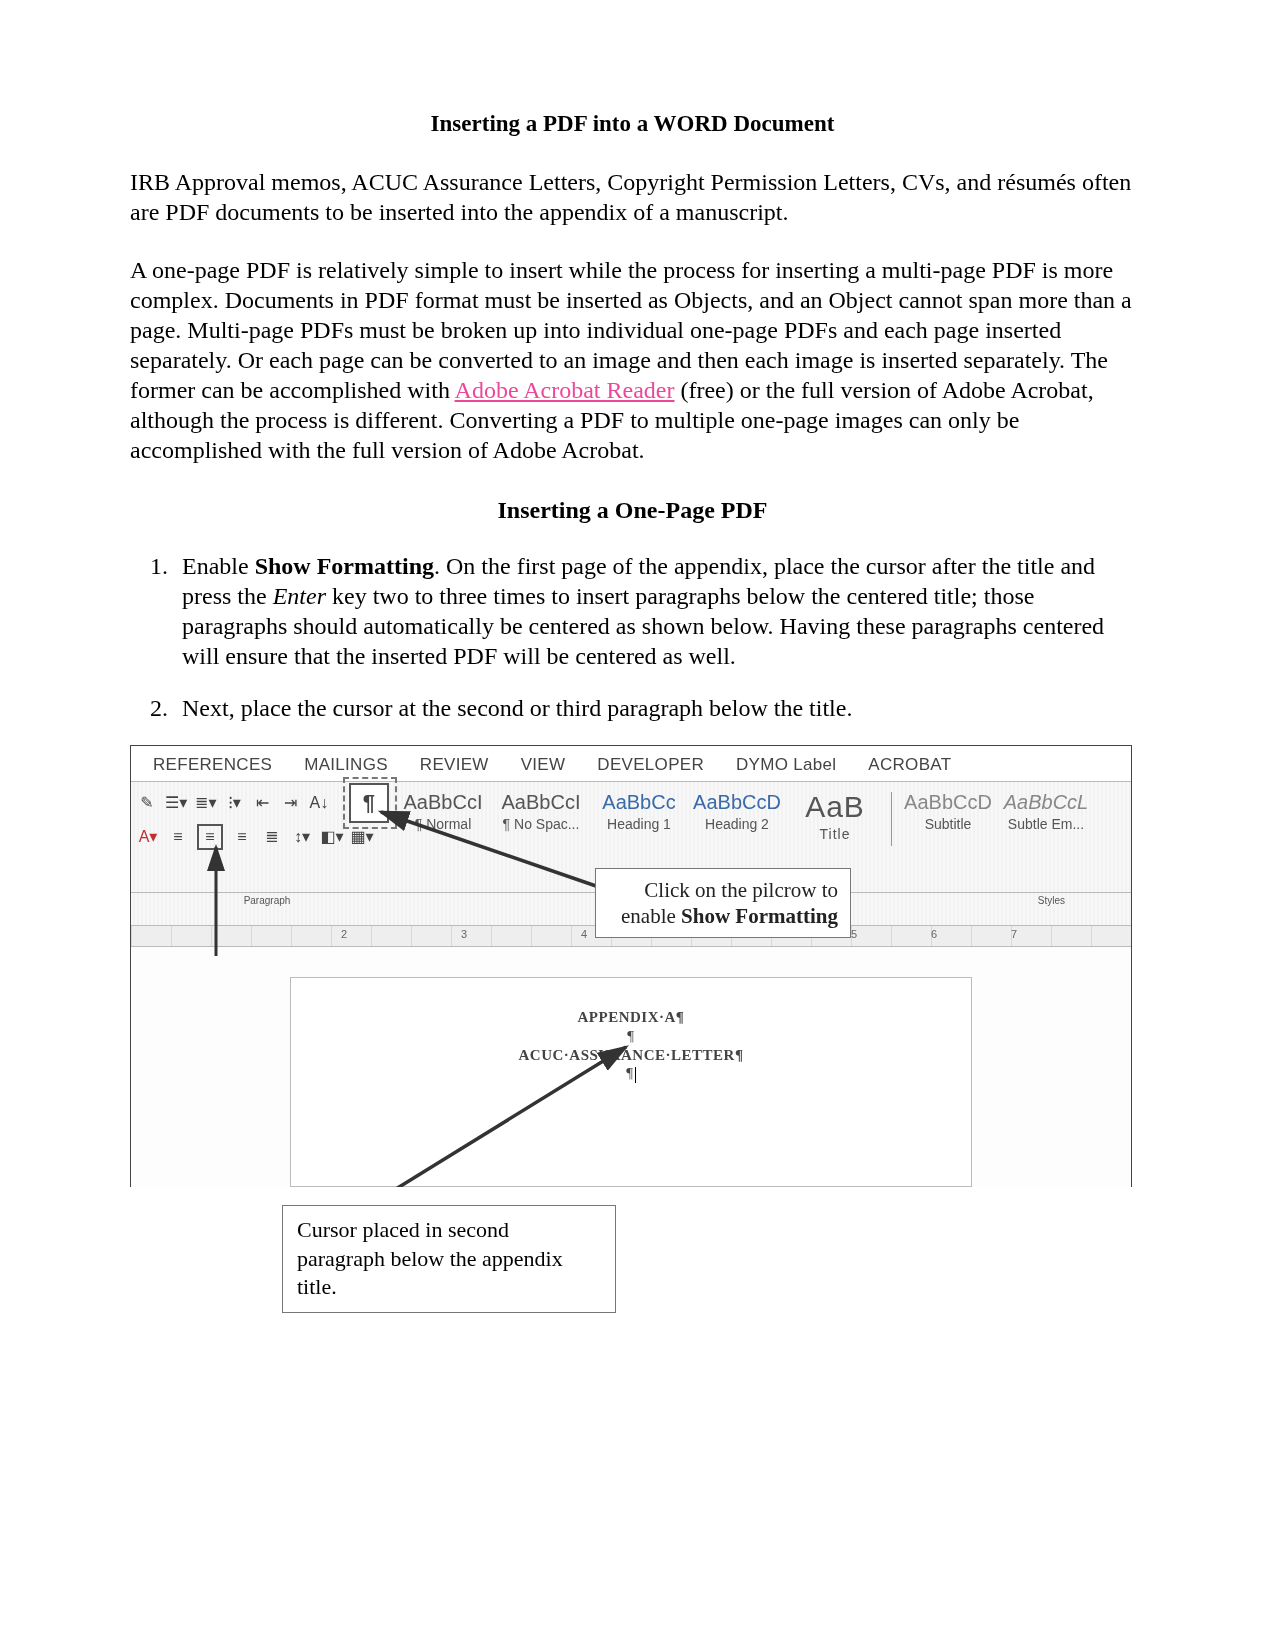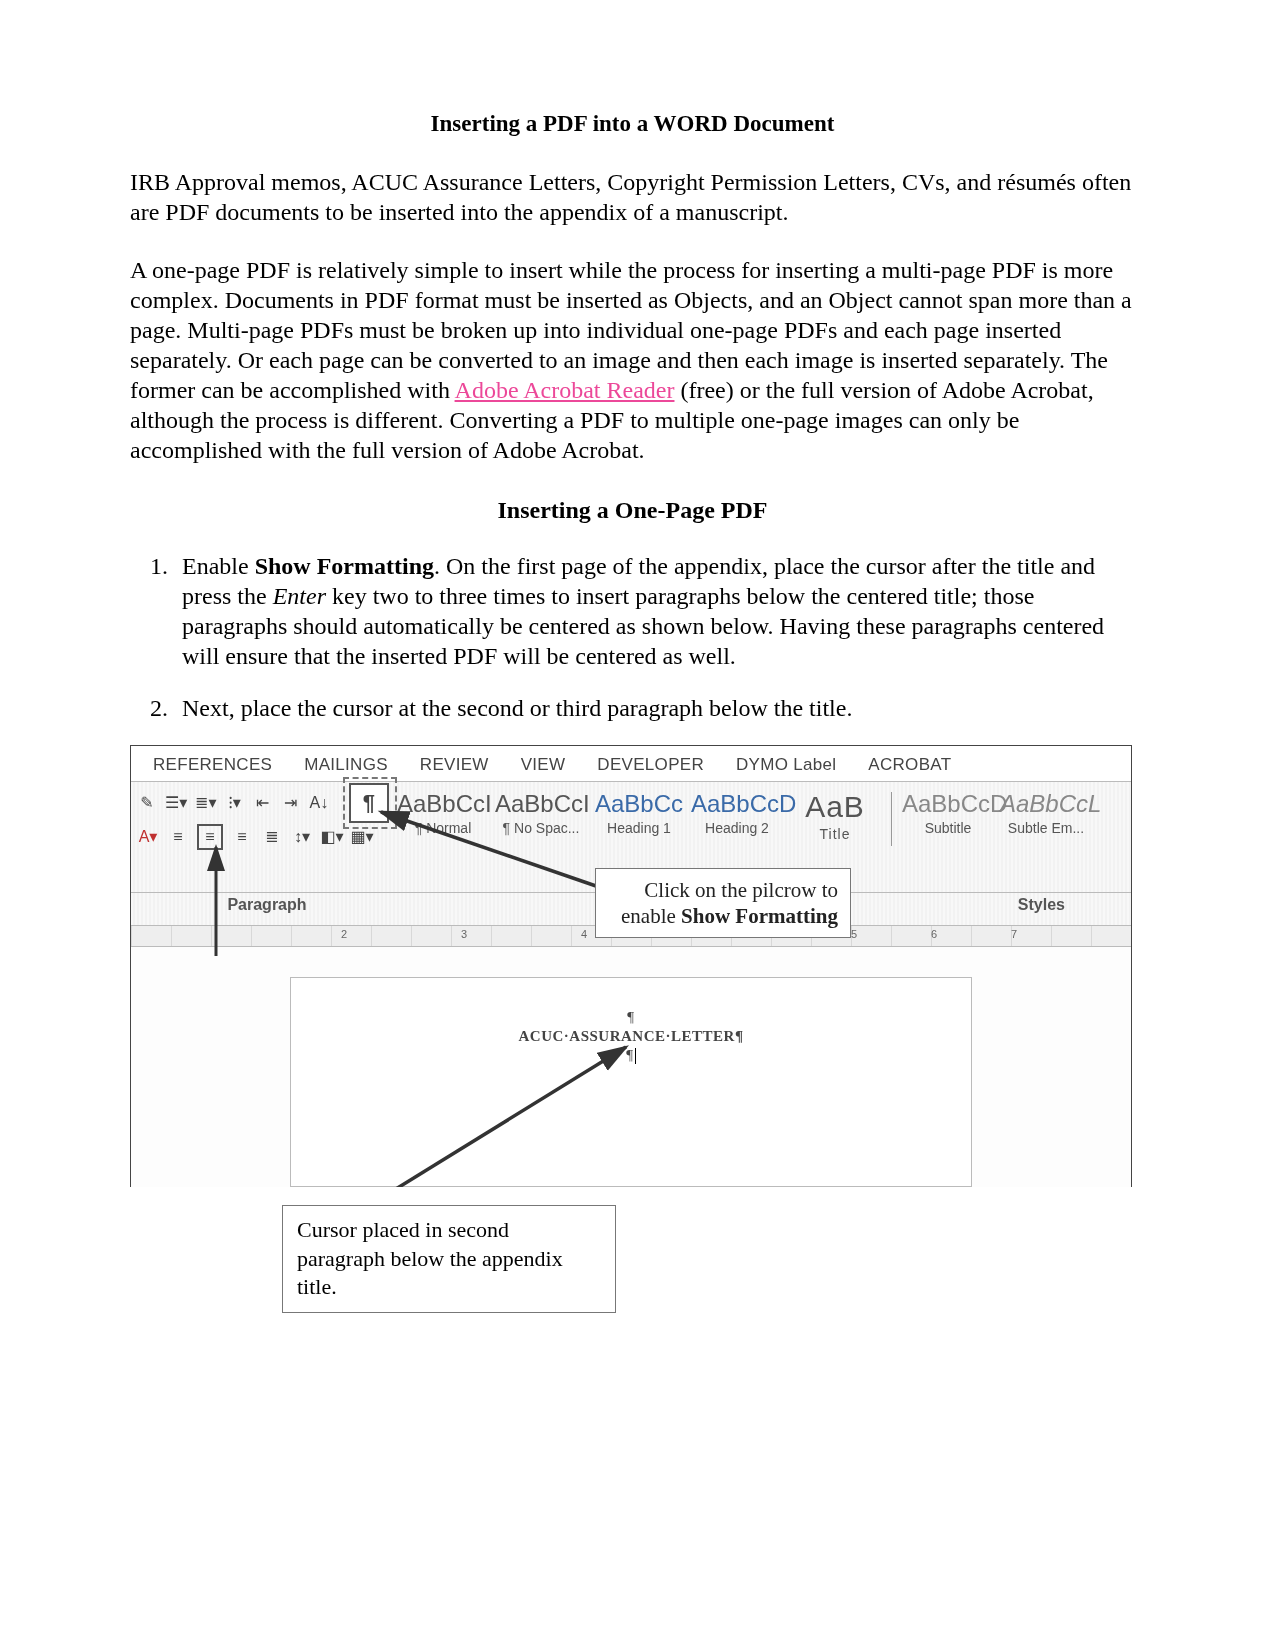--- a/index.html
+++ b/index.html
@@ -71,28 +71,27 @@
     display: flex;
     padding: 6px 6px 4px 6px;
     height: 100px;
     border-bottom: 1px solid #bbb;
     background:
       repeating-linear-gradient(90deg,#f8f8f8 0 2px,#f2f2f2 2px 4px);
   }
   .group-label-row {
     display:flex;
     padding:0 6px 6px 6px;
-    font-size:16px;
+    font-size:10px;
     color:#555;
     border-bottom:1px solid #bbb;
     background:
       repeating-linear-gradient(90deg,#f8f8f8 0 2px,#f2f2f2 2px 4px);
     height:26px;
     align-items:flex-start;
-    font-weight:bold;
   }
   .grp-para { width:260px; text-align:center; padding-top:2px;}
   .grp-styles { flex:1; text-align:right; padding-right:60px; padding-top:2px;}
 
   
   .rib-col { display:flex; flex-direction:column; gap:4px; }
   .mini { width:22px; height:22px; display:flex; align-items:center; justify-content:center; }
   .rib-row { display:flex; align-items:center; gap:8px; height:30px; }
 
   .bullets-area { width:260px; }
@@ -105,21 +104,21 @@
   }
   .pilcrow-dashed {
     padding:4px 6px 4px 4px;
     border:2px dashed #777;
     display:flex; flex-direction:column; gap:2px;
     margin-left:6px;
   }
   .styles-area { display:flex; align-items:flex-start; padding-top:4px; gap:6px; flex:1; }
   .style-box { text-align:center; width:92px; }
   .style-box.big { font-size:26px; letter-spacing:1px; color:#3a6aa8; }
-  .style-box .sample { font-size:24px; color:#555; line-height:1; }
+  .style-box .sample { font-size:20px; color:#555; line-height:1; }
   .style-box .name { font-size:14px; color:#555; padding-top:4px;}
   .style-sep { border-right:1px solid #999; height:54px; margin:0 4px; }
 
   .ruler {
     height:20px;
     background:
       repeating-linear-gradient(90deg,#d8d8d8 0 1px, transparent 1px 40px),
       linear-gradient(#eee,#eee);
     border-bottom:1px solid #bbb;
     position:relative;
@@ -274,20 +273,21 @@
       <span style="left:210px;">2</span>
       <span style="left:330px;">3</span>
       <span style="left:450px;">4</span>
       <span style="left:720px;">5</span>
       <span style="left:800px;">6</span>
       <span style="left:880px;">7</span>
     </div>
 
     <div class="docarea">
       <div class="docpage">
+        <div class="appline">APPENDIX·A¶</div>
         <div>¶</div>
         <div class="appline">ACUC·ASSURANCE·LETTER¶</div>
         <div>
           <span>¶</span><span class="cursor"></span>
         </div>
       </div>
 
       <svg class="arrow" style="left:260px; top:70px;" width="260" height="180">
         <defs>
           <marker id="ah2" markerWidth="10" markerHeight="10" refX="8" refY="3" orient="auto">

